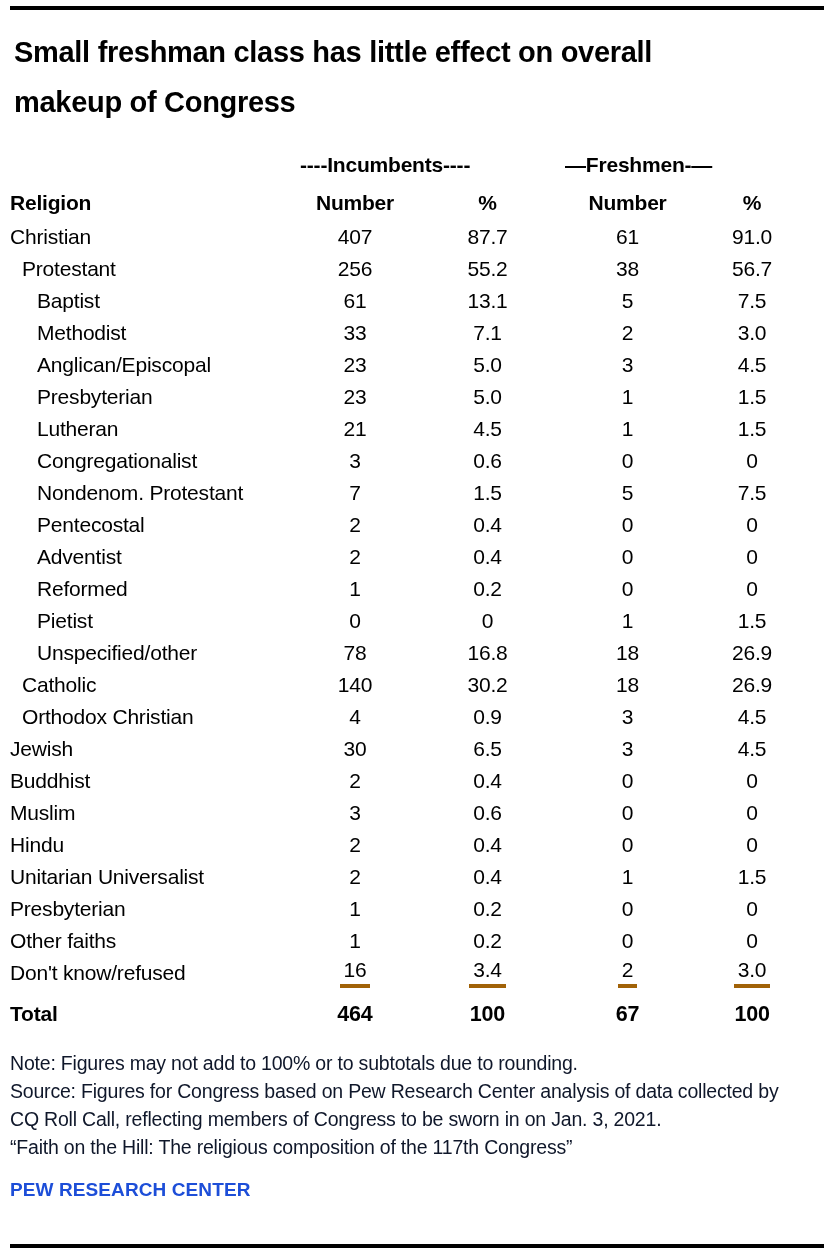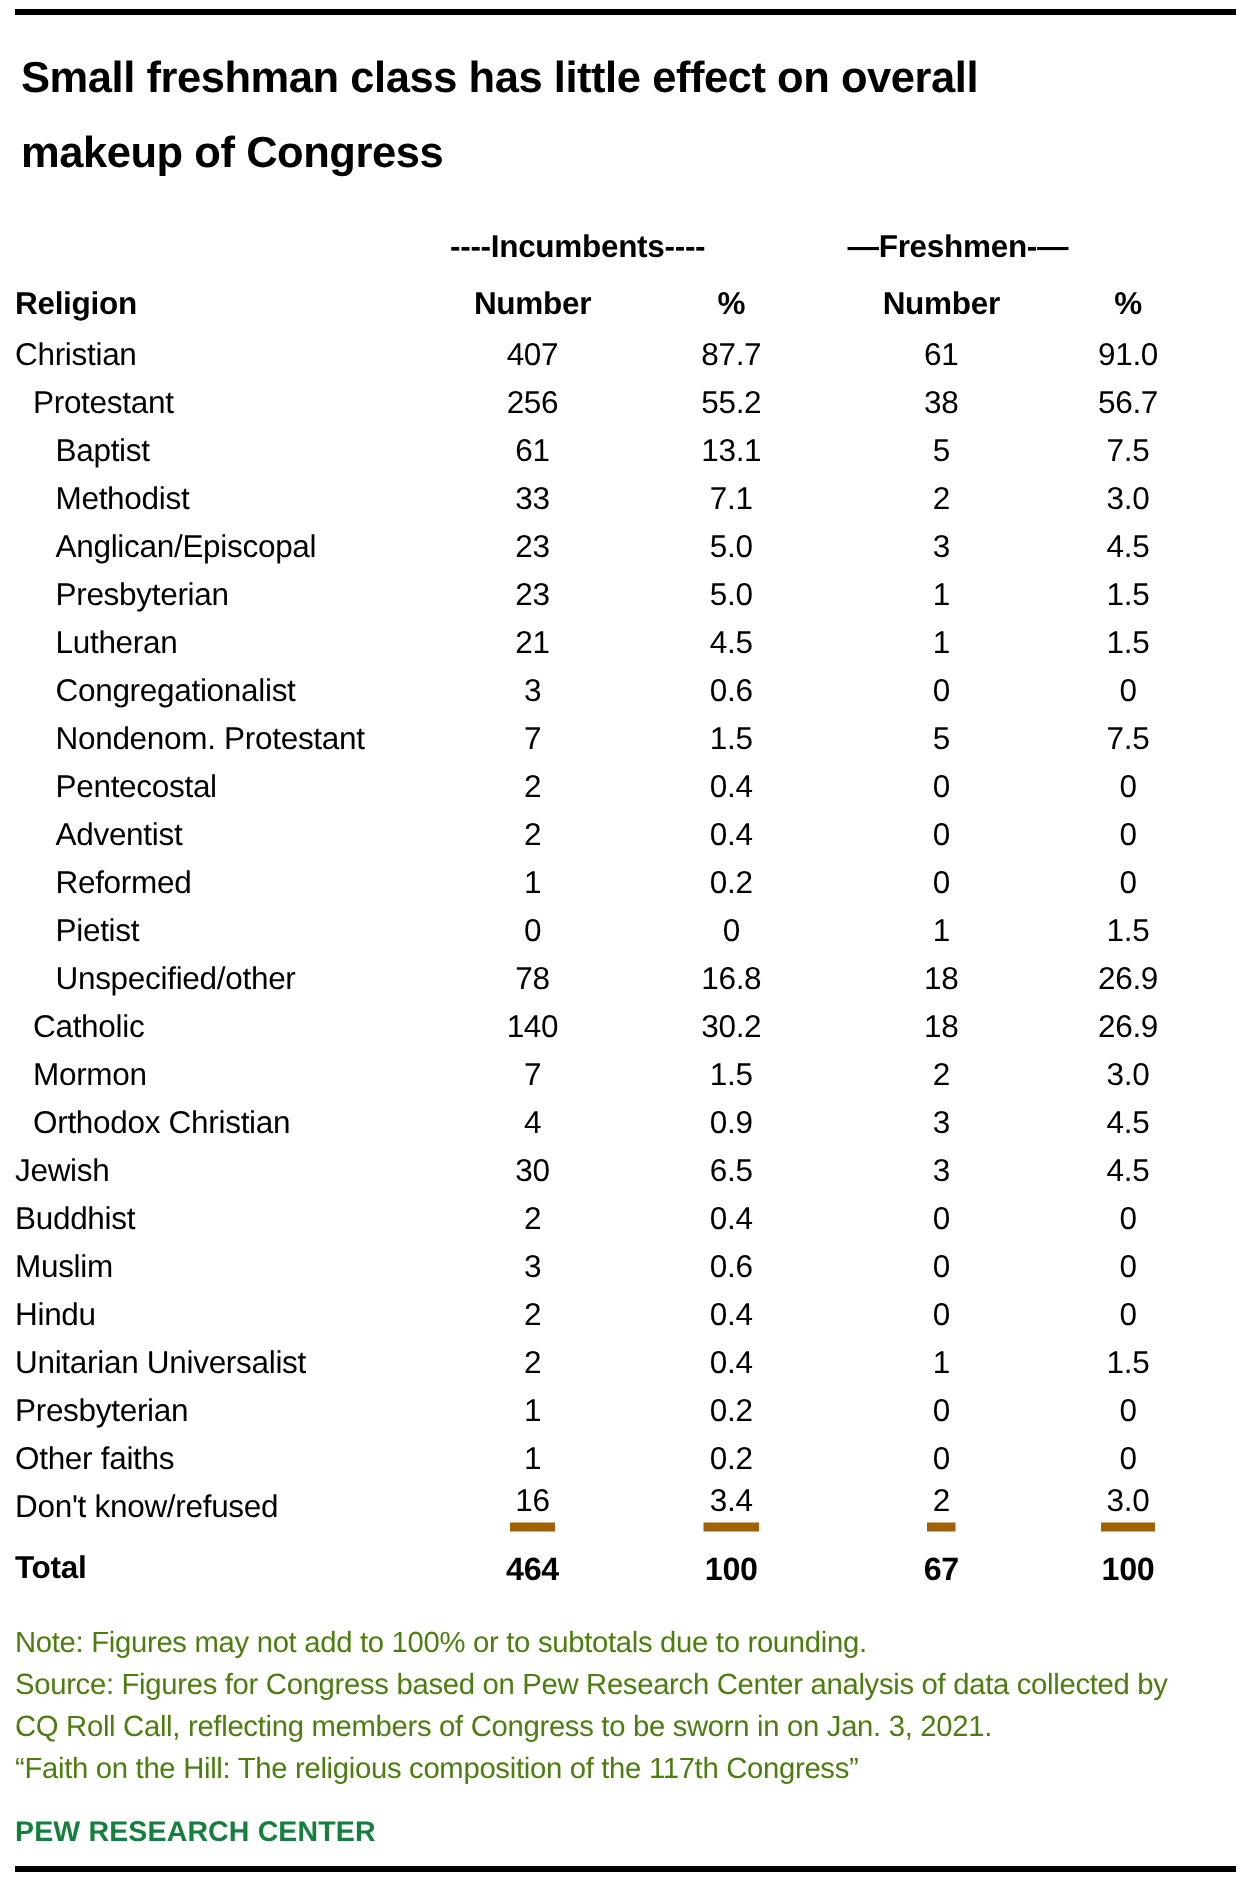--- a/index.html
+++ b/index.html
@@ -36,31 +36,31 @@
   .col-row th.religion-h { text-align: left; }
 
   tbody td { height: 32px; }
   td.religion { text-align: left; }
   td.religion.indent-0 { padding-left: 0; }
   td.religion.indent-1 { padding-left: 12px; }
   td.religion.indent-2 { padding-left: 27px; }
   td.val { text-align: center; }
 
   span.u {
-    display: inline-block; border-bottom: 6px solid #a16207;
+    display: inline-block; border-bottom: 4px solid #a16207;
     padding: 0 4px 2px 4px;
   }
 
   tfoot td { height: 42px; font-weight: bold; padding-top: 4px; }
   tfoot td.religion { font-size: 21px; }
   tfoot td.val { font-size: 21.5px; }
 
-  .notes { margin-top: 14px; color: #4d7c0f; font-size: 19.5px; line-height: 28px; letter-spacing: -0.2px; }
+  .notes { margin-top: 14px; color: #0f172a; font-size: 19.5px; line-height: 28px; letter-spacing: -0.2px; }
   .notes p { margin: 0; max-width: 800px; }
-  .brand { margin-top: 18px; font-size: 19px; font-weight: bold; letter-spacing: 0.1px; color: #15803d; }
+  .brand { margin-top: 18px; font-size: 19px; font-weight: bold; letter-spacing: 0.1px; color: #1d4ed8; }
 </style>
 </head>
 <body>
 
 <div class="page">
   <div class="rule top"></div>
 
   <h1 class="title">Small freshman class has little effect on overall makeup of Congress</h1>
 
   <table class="religion-table">
@@ -185,27 +185,20 @@
           <td class="val">26.9</td>
         </tr>
         <tr>
           <td class="religion indent-1">Catholic</td>
           <td class="val">140</td>
           <td class="val">30.2</td>
           <td class="val">18</td>
           <td class="val">26.9</td>
         </tr>
         <tr>
-          <td class="religion indent-1">Mormon</td>
-          <td class="val">7</td>
-          <td class="val">1.5</td>
-          <td class="val">2</td>
-          <td class="val">3.0</td>
-        </tr>
-        <tr>
           <td class="religion indent-1">Orthodox Christian</td>
           <td class="val">4</td>
           <td class="val">0.9</td>
           <td class="val">3</td>
           <td class="val">4.5</td>
         </tr>
         <tr>
           <td class="religion indent-0">Jewish</td>
           <td class="val">30</td>
           <td class="val">6.5</td>

